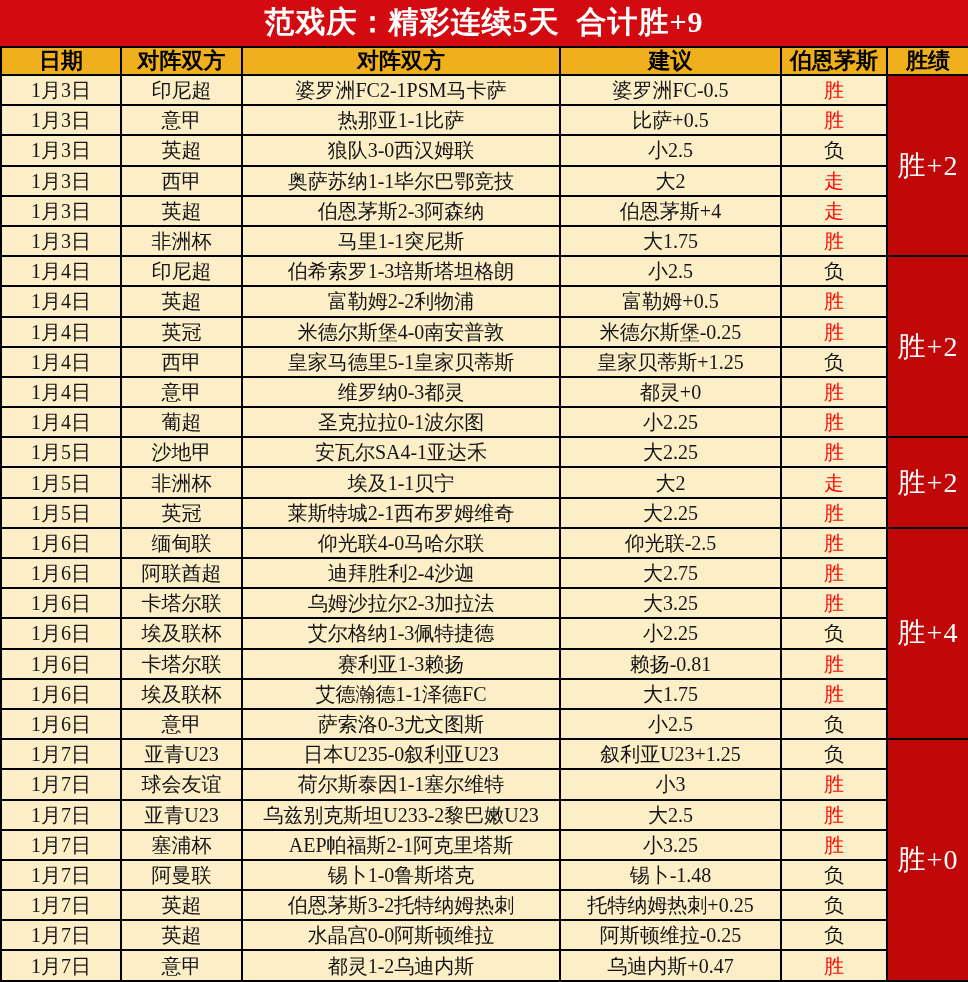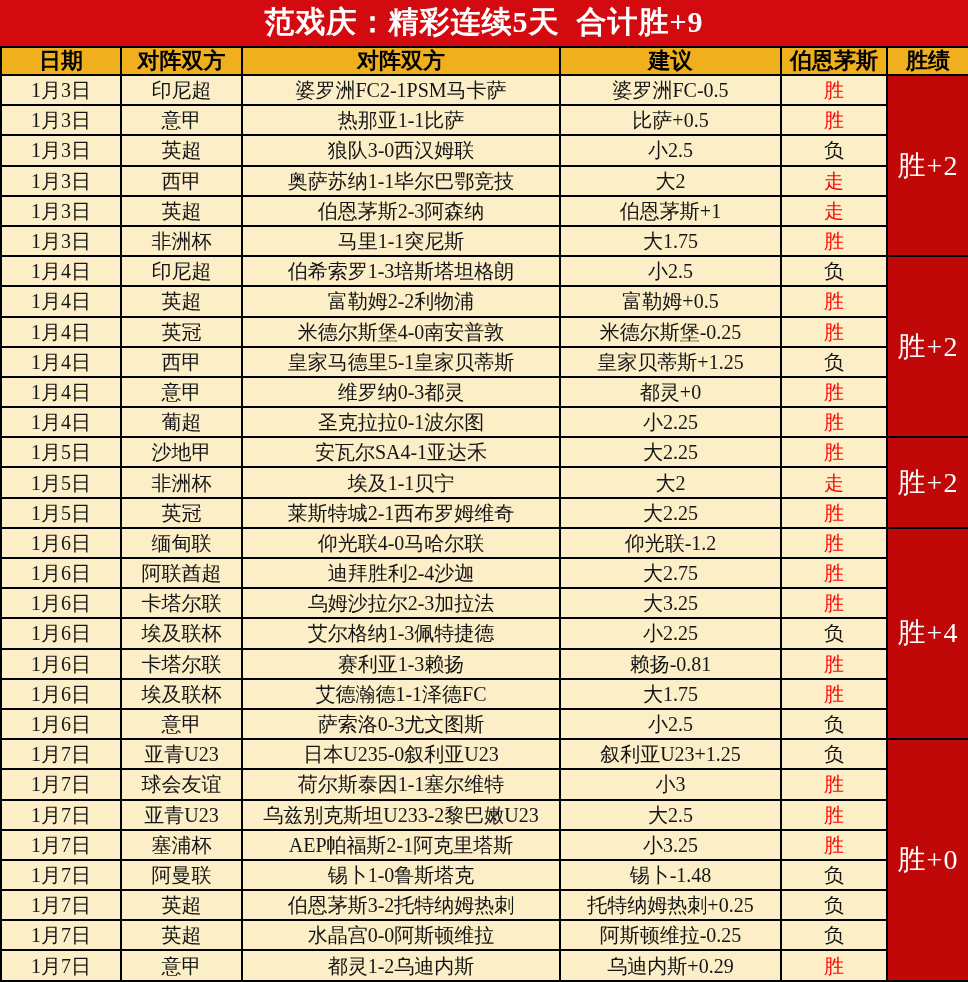--- a/index.html
+++ b/index.html
@@ -134,21 +134,21 @@
           <td>1月3日</td>
           <td>西甲</td>
           <td>奥萨苏纳1-1毕尔巴鄂竞技</td>
           <td>大2</td>
           <td style="color: rgb(254, 0, 0);">走</td>
         </tr>
         <tr>
           <td>1月3日</td>
           <td>英超</td>
           <td>伯恩茅斯2-3阿森纳</td>
-          <td>伯恩茅斯+1</td>
+          <td>伯恩茅斯+4</td>
           <td style="color: rgb(254, 0, 0);">走</td>
         </tr>
         <tr>
           <td>1月3日</td>
           <td>非洲杯</td>
           <td>马里1-1突尼斯</td>
           <td>大1.75</td>
           <td style="color: rgb(254, 0, 0);">胜</td>
         </tr>
         <tr>
@@ -213,21 +213,21 @@
           <td>1月5日</td>
           <td>英冠</td>
           <td>莱斯特城2-1西布罗姆维奇</td>
           <td>大2.25</td>
           <td style="color: rgb(254, 0, 0);">胜</td>
         </tr>
         <tr>
           <td>1月6日</td>
           <td>缅甸联</td>
           <td>仰光联4-0马哈尔联</td>
-          <td>仰光联-1.2</td>
+          <td>仰光联-2.5</td>
           <td style="color: rgb(254, 0, 0);">胜</td>
           <td class="streak-cell" rowspan="7">胜+4</td>
         </tr>
         <tr>
           <td>1月6日</td>
           <td>阿联酋超</td>
           <td>迪拜胜利2-4沙迦</td>
           <td>大2.75</td>
           <td style="color: rgb(254, 0, 0);">胜</td>
         </tr>
@@ -313,18 +313,18 @@
           <td>1月7日</td>
           <td>英超</td>
           <td>水晶宫0-0阿斯顿维拉</td>
           <td>阿斯顿维拉-0.25</td>
           <td style="color: rgb(20, 20, 20);">负</td>
         </tr>
         <tr>
           <td>1月7日</td>
           <td>意甲</td>
           <td>都灵1-2乌迪内斯</td>
-          <td>乌迪内斯+0.29</td>
+          <td>乌迪内斯+0.47</td>
           <td style="color: rgb(254, 0, 0);">胜</td>
         </tr>
       </tbody>
   </table>
 </div>
 
 </body></html>

